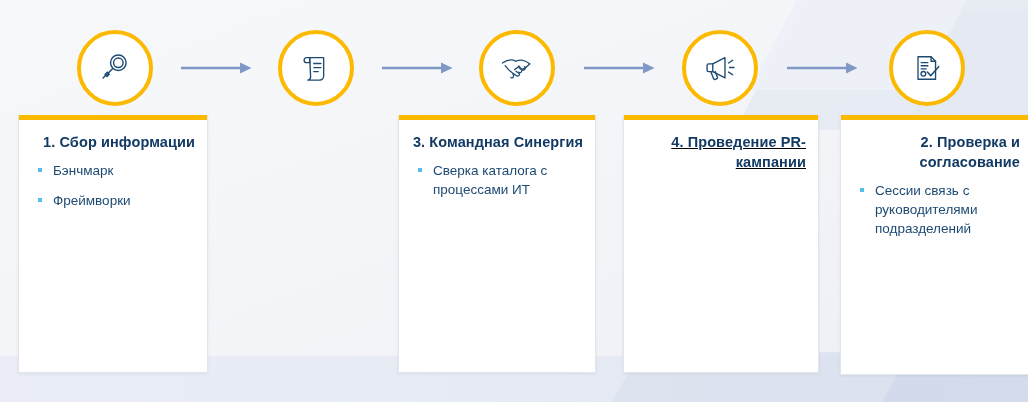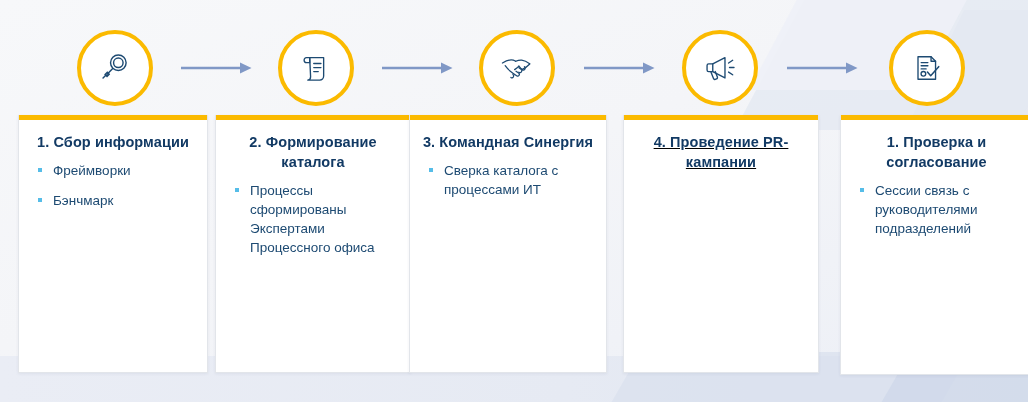--- a/index.html
+++ b/index.html
@@ -132,21 +132,21 @@
   }
   .card-accent {
     height: 5px;
     background: #fbba00;
     width: 100%;
   }
   .card-body {
     padding: 10px 12px 10px 12px;
   }
   .card-title {
-    text-align: center;
+    text-align: right;
     font-weight: bold;
     font-size: 14.5px;
     line-height: 1.38;
     color: #123a64;
     letter-spacing: .1px;
     margin: 2px 0 9px 0;
   }
   .bullets {
     list-style: none;
     margin: 0;
@@ -281,57 +281,48 @@
 
   </div>
 
   <div id="card-row">
 
     <div class="card" style="left:18px; width:190px; height:258px;">
       <div class="card-accent"></div>
       <div class="card-body">
         <div class="card-title">1. Сбор информации</div>
         <ul class="bullets">
+          <li>Бэнчмарк</li>
           <li>Фреймворки</li>
-          <li>Бэнчмарк</li>
         </ul>
       </div>
     </div>
 
-    <div class="card" style="left:215px; width:196px; height:258px;">
-      <div class="card-accent"></div>
-      <div class="card-body">
-        <div class="card-title">2. Формирование каталога</div>
-        <ul class="bullets">
-          <li>Процессы сформированы Экспертами Процессного офиса</li>
-        </ul>
-      </div>
-    </div>
-
-    <div class="card" style="left:409px; width:198px; height:258px;">
+
+    <div class="card" style="left:398px; width:198px; height:258px;">
       <div class="card-accent"></div>
       <div class="card-body">
         <div class="card-title">3. Командная Синергия</div>
         <ul class="bullets">
           <li>Сверка каталога с процессами ИТ</li>
         </ul>
       </div>
     </div>
 
     <div class="card" style="left:623px; width:196px; height:258px;text-decoration:underline;">
       <div class="card-accent"></div>
       <div class="card-body">
         <div class="card-title">4. Проведение PR-кампании</div>
       </div>
     </div>
 
     <div class="card" style="left:840px; width:193px; height:260px;">
       <div class="card-accent"></div>
       <div class="card-body">
-        <div class="card-title">1. Проверка и согласование</div>
+        <div class="card-title">2. Проверка и согласование</div>
         <ul class="bullets">
           <li>Сессии связь с руководителями подразделений</li>
         </ul>
       </div>
     </div>
 
   </div>
 </div>
 
 </body></html>

